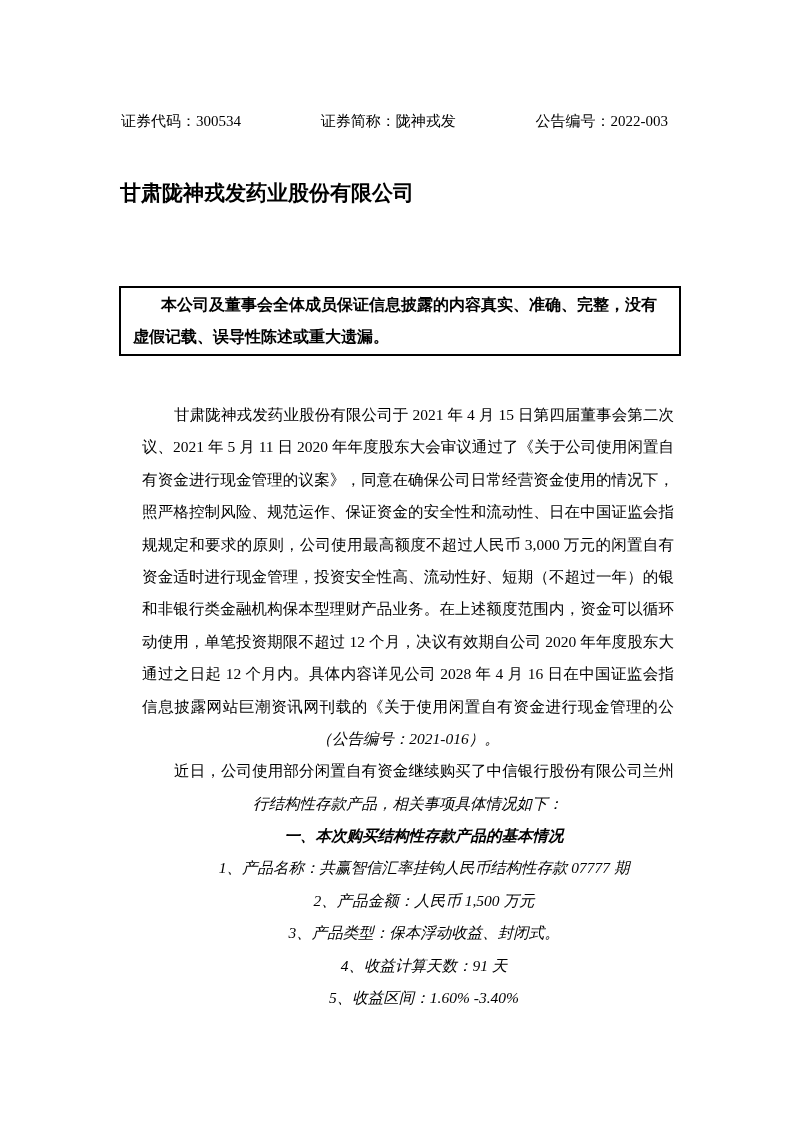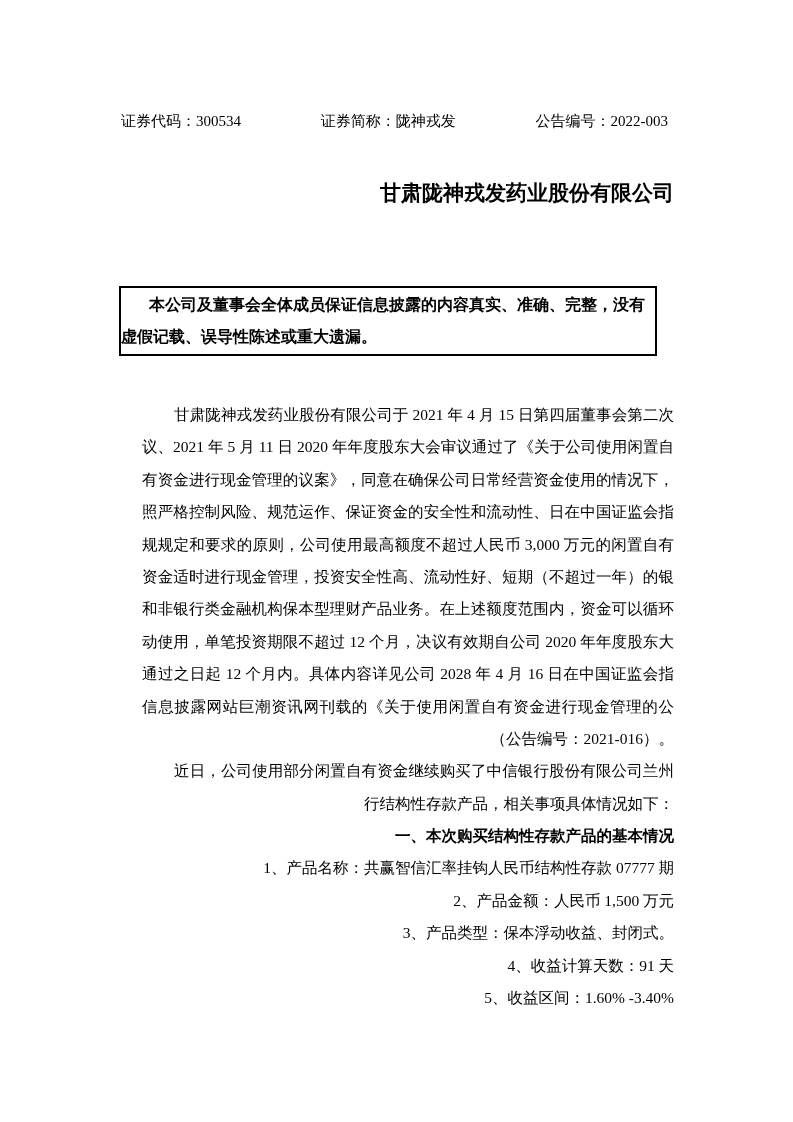--- a/index.html
+++ b/index.html
@@ -22,47 +22,47 @@
     font-size: 15px;
     line-height: 19px;
     white-space: nowrap;
     text-align: right;
   }
   .ttl {
     position: absolute;
     top: 174px;
     left: 120px;
     width: 554px;
-    text-align: right;
+    text-align: left;
     font-weight: bold;
     font-size: 21px;
     line-height: 38px;
   }
   .nbox {
     position: absolute;
     top: 286px;
     left: 119px;
     width: 534px;
     border: 2px solid #000000;
-    padding: 1px 0;
+    padding: 1px 12px;
     font-size: 16px;
     font-weight: bold;
     line-height: 32px;
   }
   .bod {
     position: absolute;
     top: 399px;
     left: 120px;
     width: 554px;
     font-size: 15.5px;
     line-height: 32.4px;
   }
   .ln { height: 32.4px; overflow: hidden; margin-left: 22px; }
   .j  { text-align: justify; text-align-last: justify; }
-  .l  { text-align: right; }
+  .l  { text-align: center; font-style: italic; }
   .i  { text-indent: 32px; }
   .b  { font-weight: bold; }
   .ind { text-indent: 28px; }
 </style>
 </head>
 <body>
 
 <div class="hdr">
   <span>证券代码：300534</span>
   <span>证券简称：陇神戎发</span>

